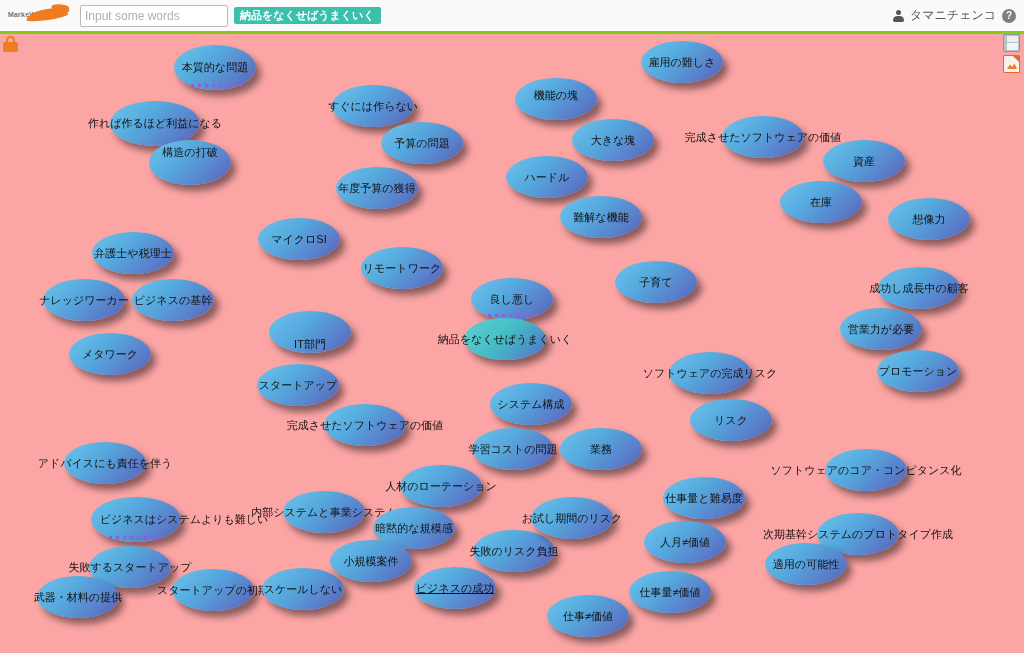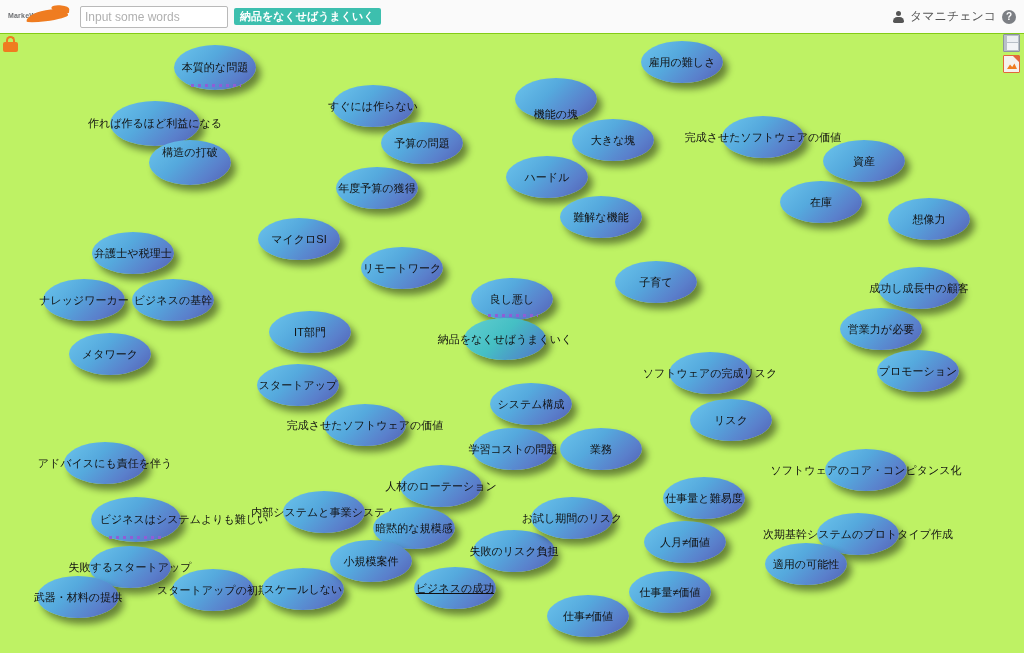--- a/index.html
+++ b/index.html
@@ -9,21 +9,21 @@
     overflow: hidden;
     background: #ffffff;
     font-family: "Liberation Sans", "DejaVu Sans", sans-serif;
   }
 
   
   #topbar {
     position: absolute; left: 0; top: 0;
     width: 1024px; height: 34px;
     background: #fafafa;
-    border-bottom: 1px solid #84cc16;
+    border-bottom: 3px solid #84cc16;
     display: flex; align-items: center;
     z-index: 50;
   }
   #logo {
     position: relative;
     width: 66px; height: 22px;
     margin-left: 8px; margin-right: 6px;
     flex: 0 0 auto;
   }
   #logo .logotext {
@@ -139,21 +139,21 @@
   .tool.export:after {
     content:""; position:absolute; left:3px; bottom:3px;
     width:10px; height:7px; background:#ef7c20;
     clip-path: polygon(0 100%, 30% 35%, 52% 70%, 74% 20%, 100% 100%);
   }
 
   
   #canvas {
     position: absolute; left: 0; top: 34px;
     width: 1024px; height: 619px;
-    background: #bef264;
+    background: #fca5a5;
     overflow: hidden;
   }
 
   .bubble {
     position: absolute;
     border-radius: 50%;
     background: linear-gradient(135deg, #6cc4ec 0%, #55a9dd 40%, #5a7fcb 75%, #5261b4 100%);
     box-shadow: 5px 6px 7px rgba(0,0,0,0.45);
     cursor: pointer;
   }
@@ -229,29 +229,29 @@
     <div class="blabel" style="left: 402px; top: 234px;">リモートワーク</div>
     <div class="bubble" style="left: 92px; top: 198px; width: 82px; height: 42px;"></div>
     <div class="blabel" style="left: 133px; top: 219px;">弁護士や税理士</div>
     <div class="bubble" style="left: 43px; top: 245px; width: 82px; height: 42px;"></div>
     <div class="blabel" style="left: 84px; top: 266px;">ナレッジワーカー</div>
     <div class="bubble" style="left: 132px; top: 245px; width: 82px; height: 42px;"></div>
     <div class="blabel" style="left: 173px; top: 266px;">ビジネスの基幹</div>
     <div class="bubble" style="left: 69px; top: 299px; width: 82px; height: 42px;"></div>
     <div class="blabel" style="left: 110px; top: 320px; text-align: right;">メタワーク</div>
     <div class="bubble" style="left: 269px; top: 277px; width: 82px; height: 42px;"></div>
-    <div class="blabel" style="left: 310px; top: 298px;">IT部門</div>
+    <div class="blabel" style="left: 310px; top: 310px;">IT部門</div>
     <div class="bubble" style="left: 257px; top: 330px; width: 82px; height: 42px;"></div>
     <div class="blabel" style="left: 298px; top: 351px;">スタートアップ</div>
     <div class="bubble" style="left: 324px; top: 370px; width: 82px; height: 42px;"></div>
     <div class="blabel" style="left: 365px; top: 391px;">完成させたソフトウェアの価値</div>
     <div class="bubble" style="left: 641px; top: 7px; width: 82px; height: 42px;"></div>
     <div class="blabel" style="left: 682px; top: 28px;">雇用の難しさ</div>
     <div class="bubble" style="left: 515px; top: 44px; width: 82px; height: 42px;"></div>
-    <div class="blabel" style="left: 556px; top: 80px;">機能の塊</div>
+    <div class="blabel" style="left: 556px; top: 61px;">機能の塊</div>
     <div class="bubble" style="left: 572px; top: 85px; width: 82px; height: 42px;"></div>
     <div class="blabel" style="left: 613px; top: 106px;">大きな塊</div>
     <div class="bubble" style="left: 506px; top: 122px; width: 82px; height: 42px;"></div>
     <div class="blabel" style="left: 547px; top: 143px;">ハードル</div>
     <div class="bubble" style="left: 560px; top: 162px; width: 82px; height: 42px;"></div>
     <div class="blabel" style="left: 601px; top: 183px;">難解な機能</div>
     <div class="bubble" style="left: 722px; top: 82px; width: 82px; height: 42px;"></div>
     <div class="blabel" style="left: 763px; top: 103px;">完成させたソフトウェアの価値</div>
     <div class="bubble" style="left: 823px; top: 106px; width: 82px; height: 42px;"></div>
     <div class="blabel" style="left: 864px; top: 127px;">資産</div>

